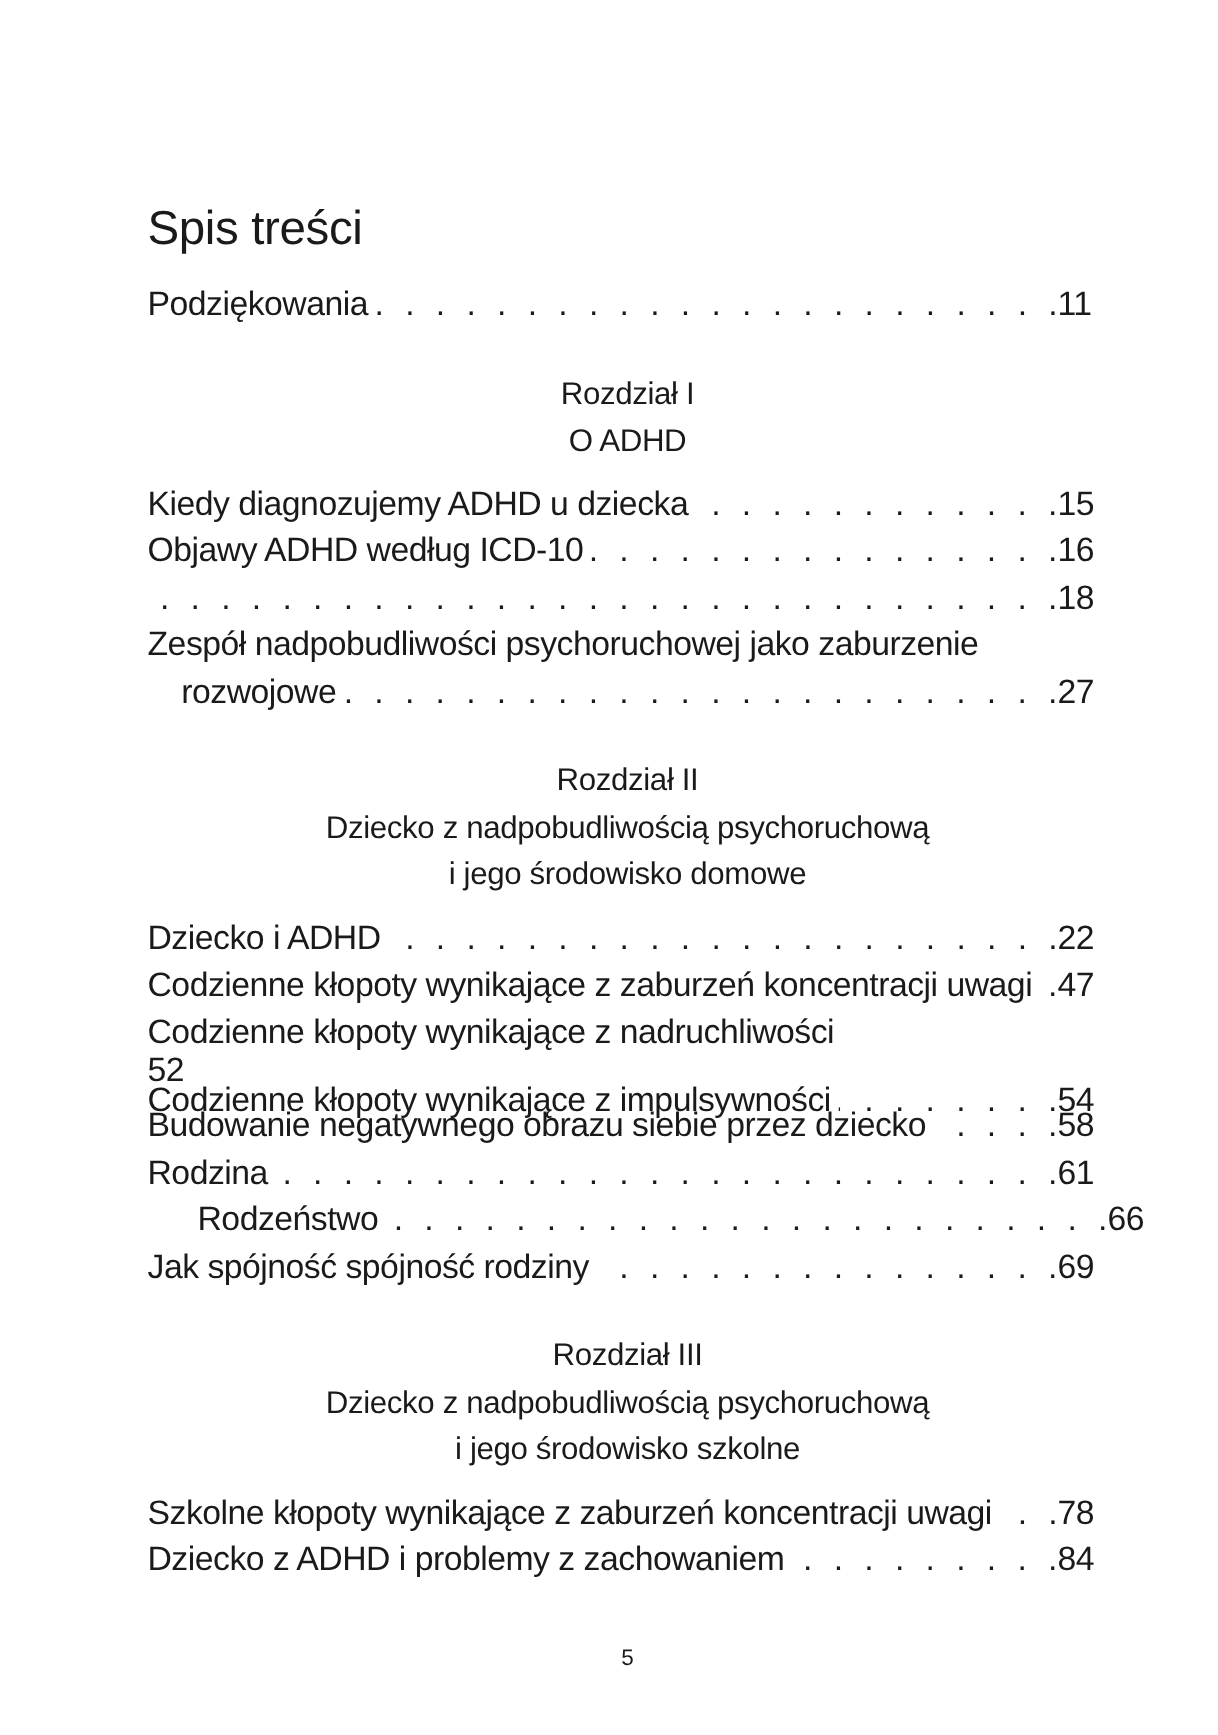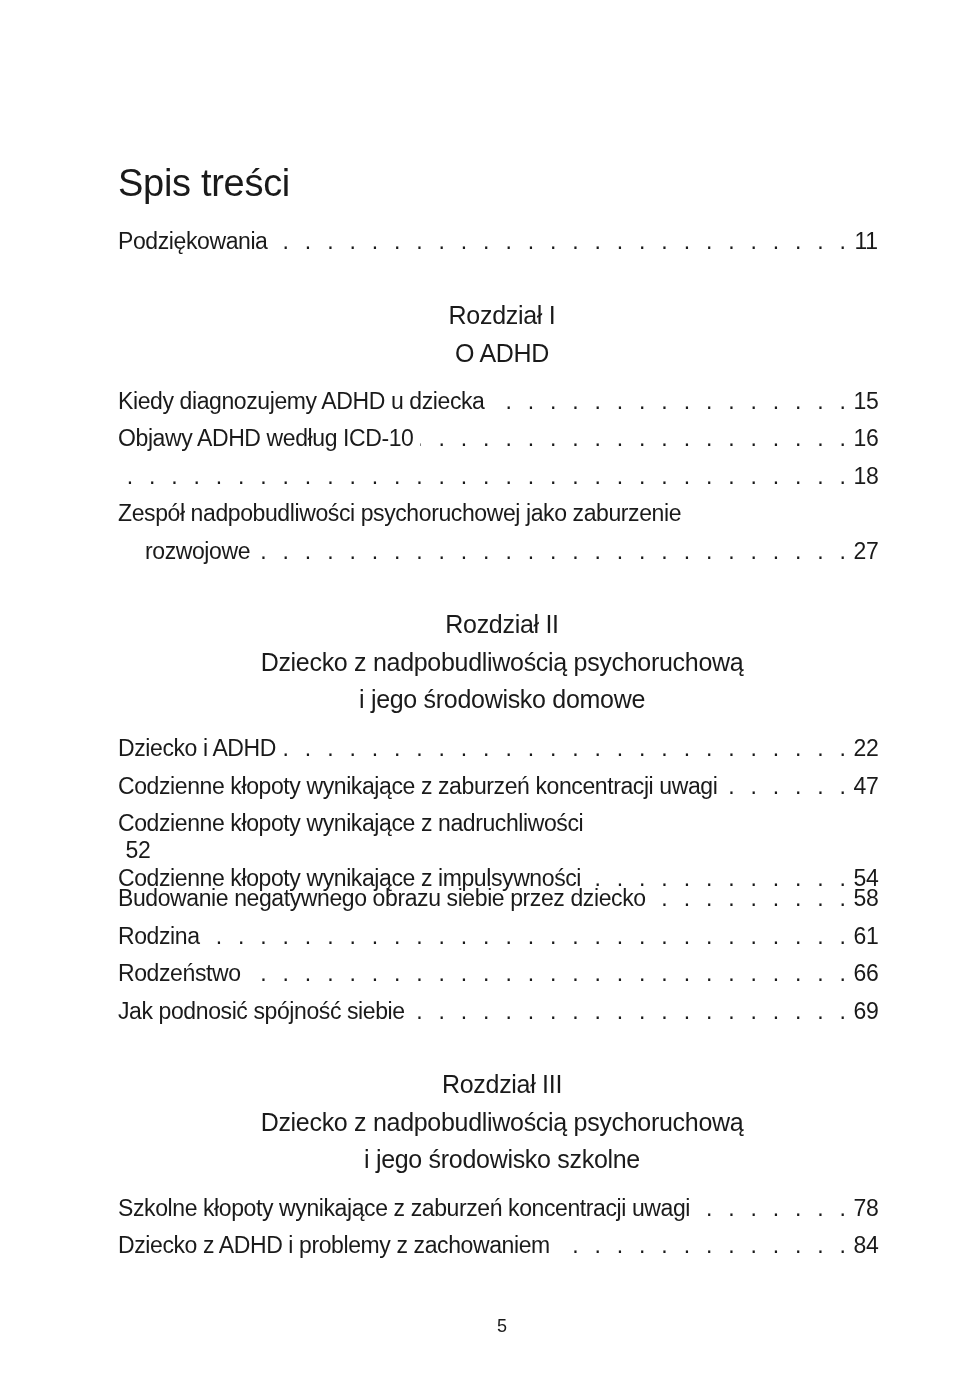--- a/index.html
+++ b/index.html
@@ -1,24 +1,24 @@
 <!DOCTYPE html>
 <html><head>
   <meta charset="utf-8">
   <style>
     html, body { margin: 0; padding: 0; background: #ffffff; }
     body { width: 974px; height: 1388px; position: relative; overflow: hidden;
            font-family: "Liberation Sans", "DejaVu Sans", sans-serif; color: #1a1a1a; }
     .page-title { position: absolute; left: 118px; top: 162px; font-size: 38px; letter-spacing: -0.3px; }
     .entry { position: absolute; left: 118px; width: 768px; height: 34px;
-             display: flex; align-items: baseline; font-size: 23px; letter-spacing: -0.4px; }
+             display: flex; align-items: baseline; font-size: 27px; letter-spacing: -0.4px; }
     .entry .label { white-space: nowrap; padding-right: 6px; }
     .entry .leader { flex: 1; overflow: hidden; white-space: nowrap; direction: rtl; letter-spacing: 0; }
     .entry .leader::after { content: ". . . . . . . . . . . . . . . . . . . . . . . . . . . . . . . . . . . . . . . . . . . . . . ."; word-spacing: 9.5px; }
-    .entry .page { width: 40px; text-align: center; }
+    .entry .page { width: 40px; text-align: left; }
     .entry.indent .label { padding-left: 27px; }
     .chapter { position: absolute; left: 0; width: 1004px; text-align: center; font-size: 25px; letter-spacing: -0.3px; line-height: 37.5px; }
     .folio { position: absolute; left: 0; width: 1004px; top: 1316px; text-align: center; font-size: 18px; }
   </style>
 </head>
 <body>
 
 <div class="page-title">Spis treści</div>
 
 <div class="entry" style="top:228px;">
@@ -84,27 +84,27 @@
 <div class="entry" style="top:885px;">
   <span class="label">Budowanie negatywnego obrazu siebie przez dziecko</span>
   <span class="leader"></span>
   <span class="page">58</span>
 </div>
 <div class="entry" style="top:923px;">
   <span class="label">Rodzina</span>
   <span class="leader"></span>
   <span class="page">61</span>
 </div>
-<div class="entry" style="top:960px;">
+<div class="entry" style="top:960px;margin-left:40px;">
   <span class="label">Rodzeństwo</span>
   <span class="leader"></span>
   <span class="page">66</span>
 </div>
 <div class="entry" style="top:998px;">
-  <span class="label">Jak podnosić spójność siebie</span>
+  <span class="label">Jak spójność spójność rodziny</span>
   <span class="leader"></span>
   <span class="page">69</span>
 </div>
 
 <div class="chapter" style="top:1066px;">
   <div>Rozdział III</div>
   <div>Dziecko z nadpobudliwością psychoruchową</div>
   <div>i jego środowisko szkolne</div>
 </div>
 

